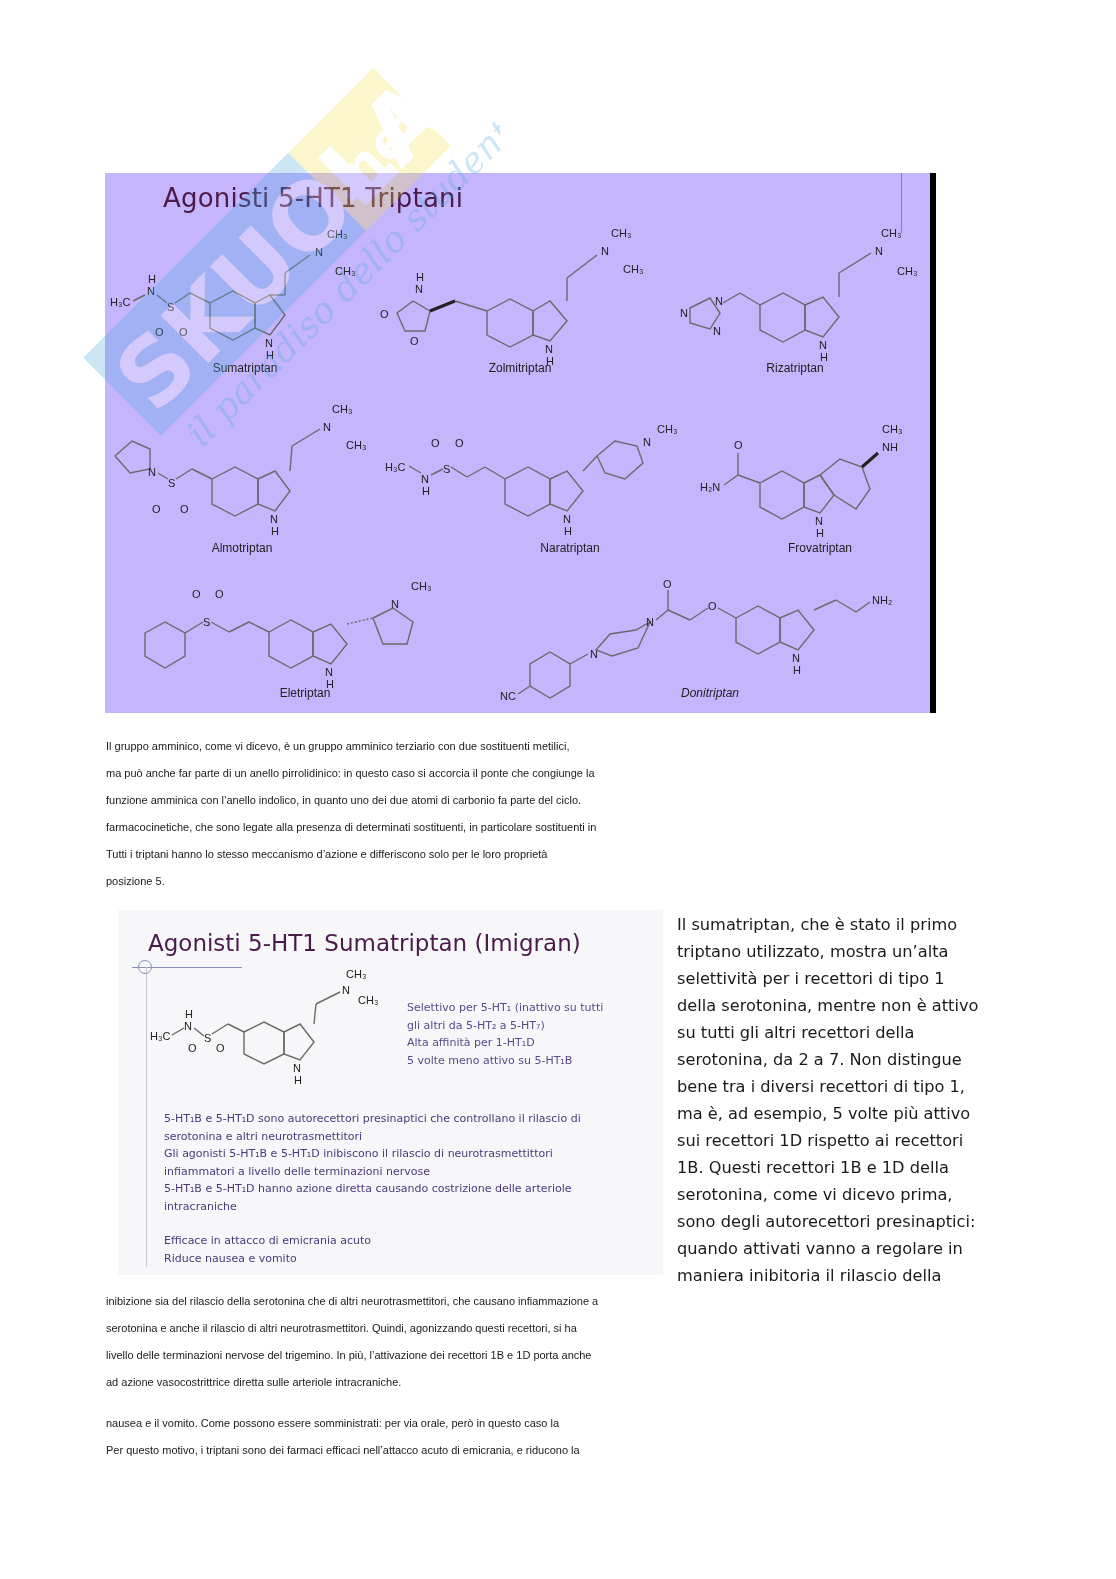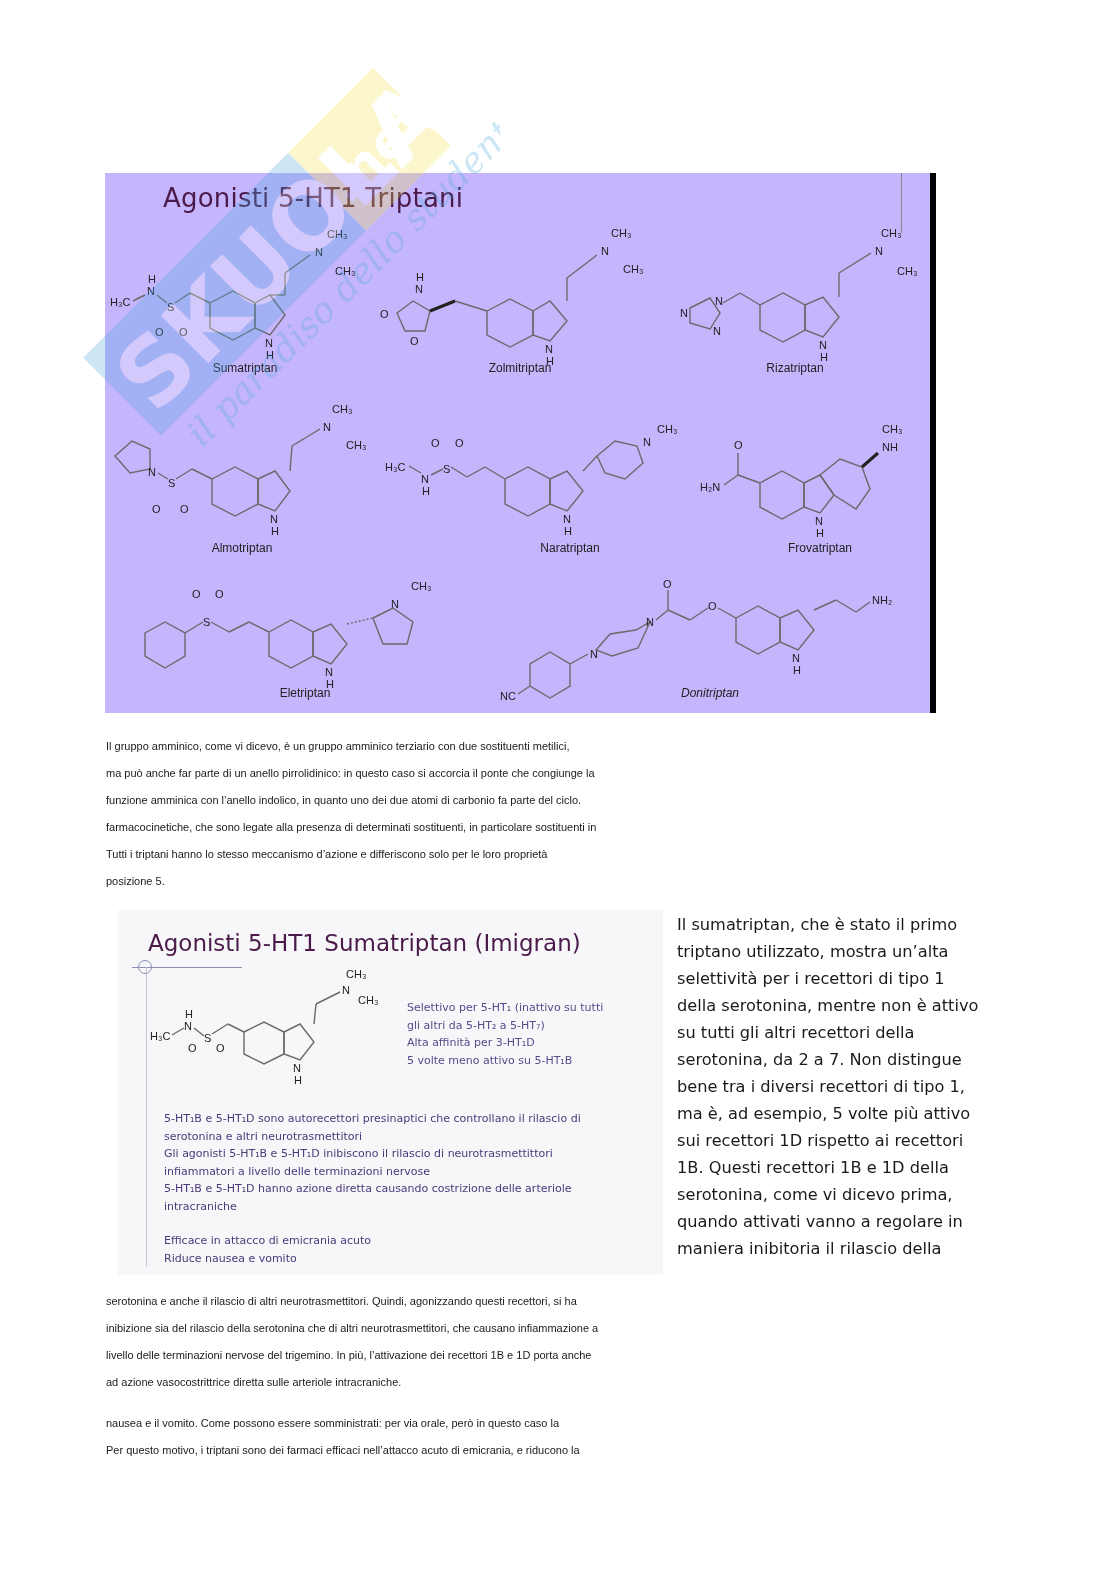--- a/index.html
+++ b/index.html
@@ -272,21 +272,21 @@
       <line class="bond" x1="166" y1="34" x2="190" y2="22"></line>
       <text class="atom" x="192" y="24">N</text>
       <text class="atom" x="196" y="8">CH₃</text>
       <text class="atom" x="208" y="34">CH₃</text>
     </svg>
   </div>
 
   <div class="s2-side">
     <span class="line">Selettivo per 5-HT₁ (inattivo su tutti</span>
     <span class="line">gli altri da 5-HT₂ a 5-HT₇)</span>
-    <span class="line">Alta affinità per 3-HT₁D</span>
+    <span class="line">Alta affinità per 1-HT₁D</span>
     <span class="line">5 volte meno attivo su 5-HT₁B</span>
   </div>
 
   <div class="s2-block">
     <span class="line">5-HT₁B e 5-HT₁D sono autorecettori presinaptici che controllano il rilascio di</span>
     <span class="line">serotonina e altri neurotrasmettitori</span>
     <span class="line">Gli agonisti 5-HT₁B e 5-HT₁D inibiscono il rilascio di neurotrasmettittori</span>
     <span class="line">infiammatori a livello delle terminazioni nervose</span>
     <span class="line">5-HT₁B e 5-HT₁D hanno azione diretta causando costrizione delle arteriole</span>
     <span class="line">intracraniche</span>
@@ -301,27 +301,28 @@
   <span class="line">triptano utilizzato, mostra un’alta</span>
   <span class="line">selettività per i recettori di tipo 1</span>
   <span class="line">della serotonina, mentre non è attivo</span>
   <span class="line">su tutti gli altri recettori della</span>
   <span class="line">serotonina, da 2 a 7. Non distingue</span>
   <span class="line">bene tra i diversi recettori di tipo 1,</span>
   <span class="line">ma è, ad esempio, 5 volte più attivo</span>
   <span class="line">sui recettori 1D rispetto ai recettori</span>
   <span class="line">1B. Questi recettori 1B e 1D della</span>
   <span class="line">serotonina, come vi dicevo prima,</span>
+  <span class="line">sono degli autorecettori presinaptici:</span>
   <span class="line">quando attivati vanno a regolare in</span>
   <span class="line">maniera inibitoria il rilascio della</span>
 </div>
 
 <div class="para p3">
+  <span class="line">inibizione sia del rilascio della serotonina che di altri neurotrasmettitori, che causano infiammazione a</span>
   <span class="line">serotonina e anche il rilascio di altri neurotrasmettitori. Quindi, agonizzando questi recettori, si ha</span>
-  <span class="line">inibizione sia del rilascio della serotonina che di altri neurotrasmettitori, che causano infiammazione a</span>
   <span class="line">livello delle terminazioni nervose del trigemino. In più, l’attivazione dei recettori 1B e 1D porta anche</span>
   <span class="line">ad azione vasocostrittrice diretta sulle arteriole intracraniche.</span>
 </div>
 
 <div class="para p4">
   <span class="line">nausea e il vomito. Come possono essere somministrati: per via orale, però in questo caso la</span>
   <span class="line">Per questo motivo, i triptani sono dei farmaci efficaci nell’attacco acuto di emicrania, e riducono la</span>
 </div>
 
 </body></html>

